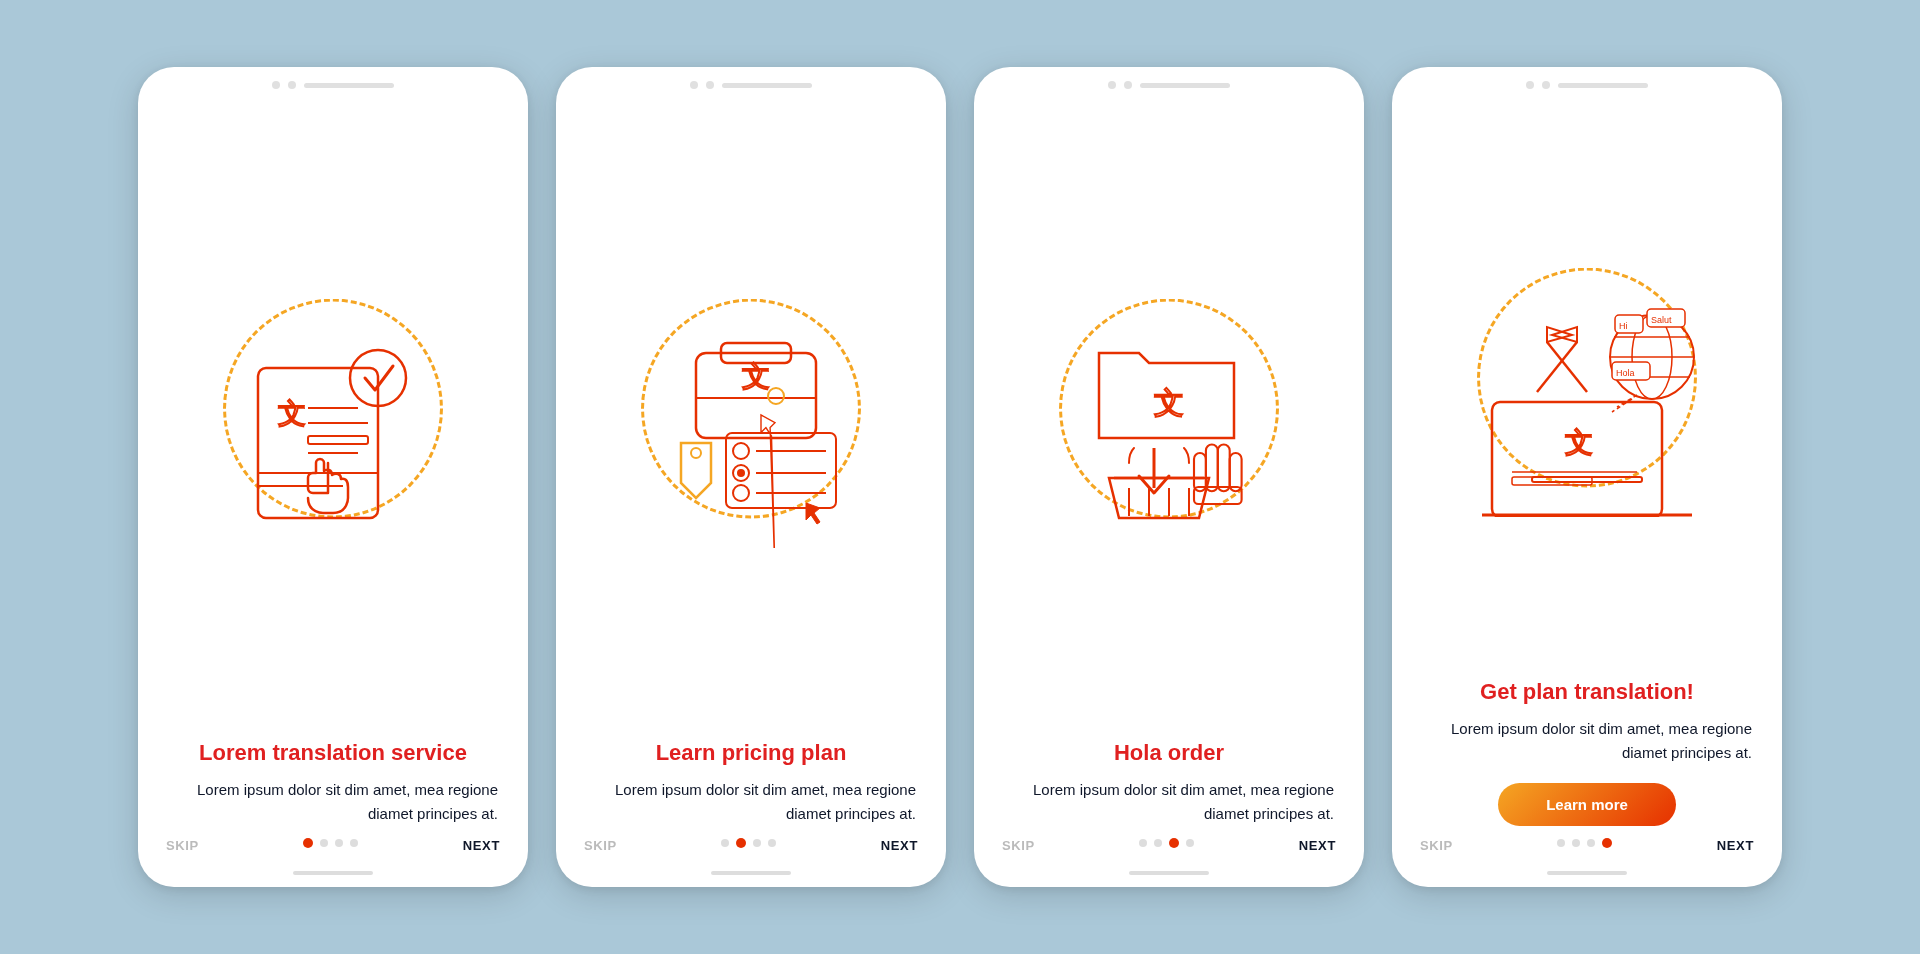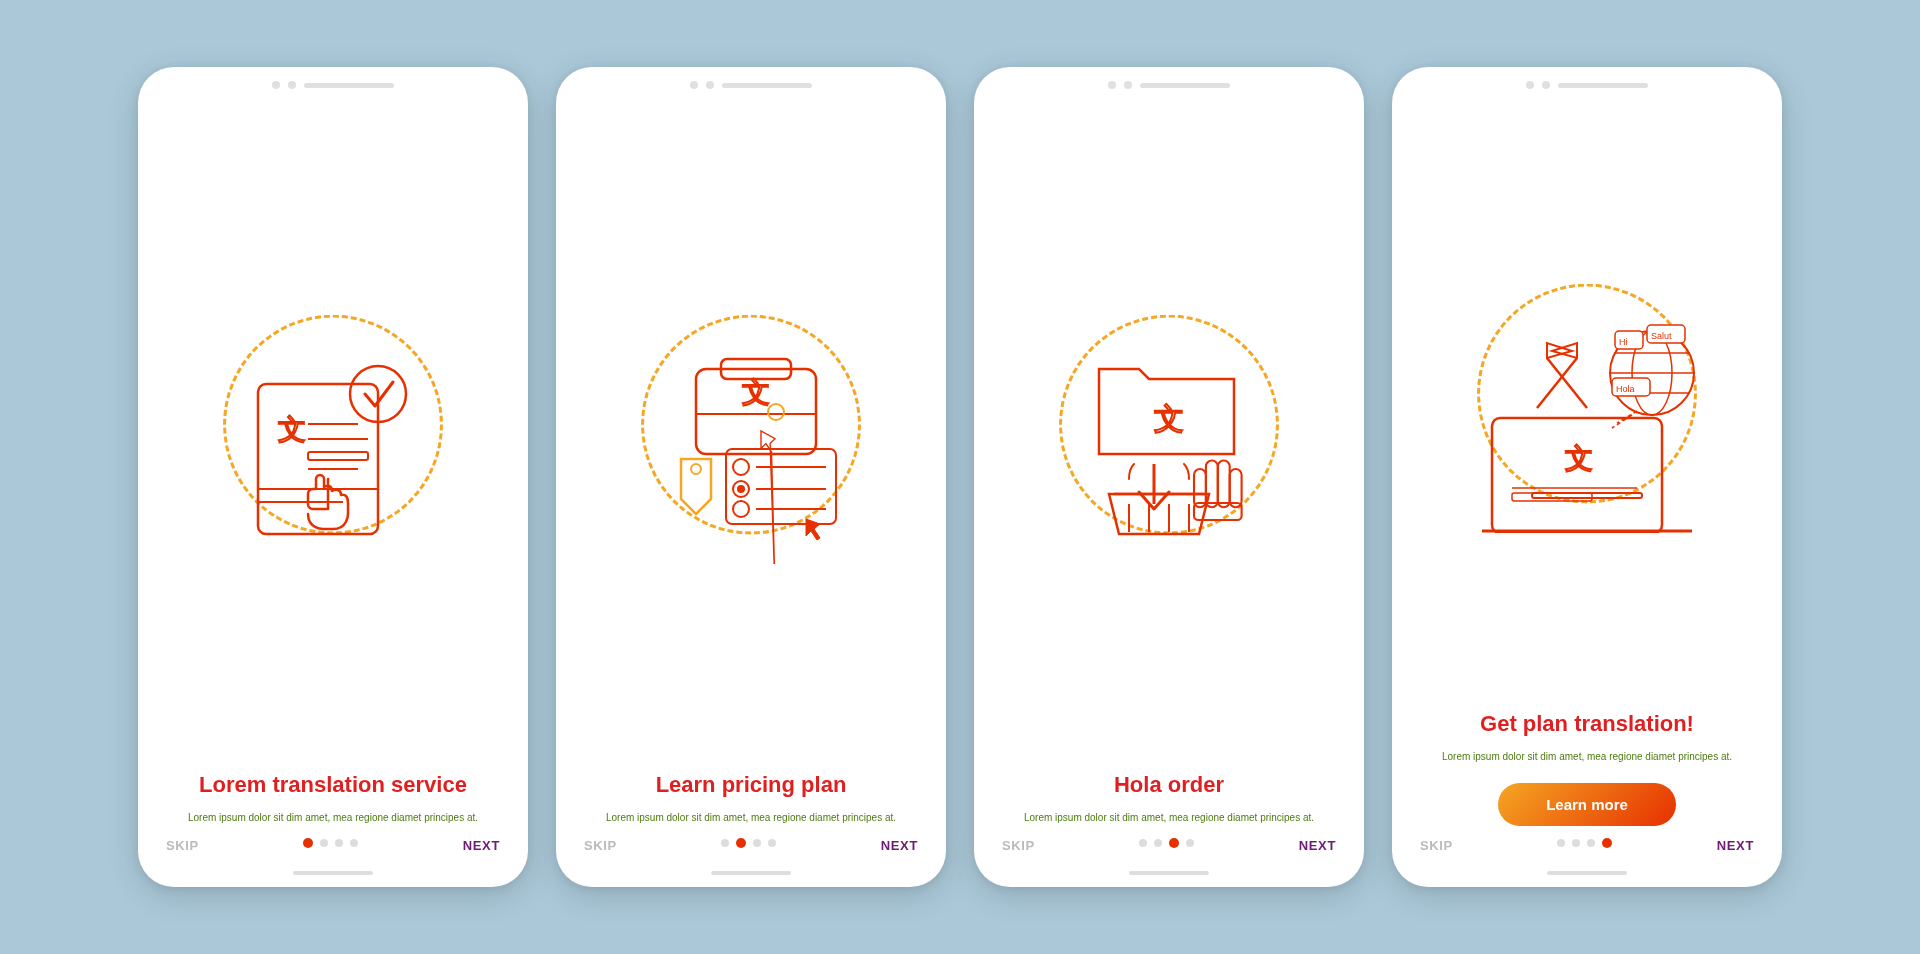--- a/index.html
+++ b/index.html
@@ -91,24 +91,24 @@
 
     .card-title {
       font-size: 22px;
       font-weight: 700;
       color: #e02020;
       line-height: 1.25;
       margin-bottom: 12px;
     }
 
     .card-desc {
-      font-size: 10px;
-      color: #4d7c0f;
+      font-size: 15px;
+      color: #0f172a;
       line-height: 1.6;
-      text-align: center;
+      text-align: right;
     }
 
     .learn-more-btn {
       display: inline-block;
       background: linear-gradient(135deg, #f5a623, #e63000);
       color: white;
       font-size: 15px;
       font-weight: 600;
       border-radius: 28px;
       padding: 13px 48px;
@@ -146,21 +146,21 @@
 
     .nav-dot.active {
       background: #e63000;
       width: 10px;
       height: 10px;
     }
 
     .nav-next {
       font-size: 13px;
       font-weight: 700;
-      color: #701a75;
+      color: #0f172a;
       letter-spacing: 0.05em;
     }
 
     .phone-bottom-bar {
       width: 80px;
       height: 4px;
       background: #ddd;
       border-radius: 2px;
       margin: 0 auto 12px;
     }

